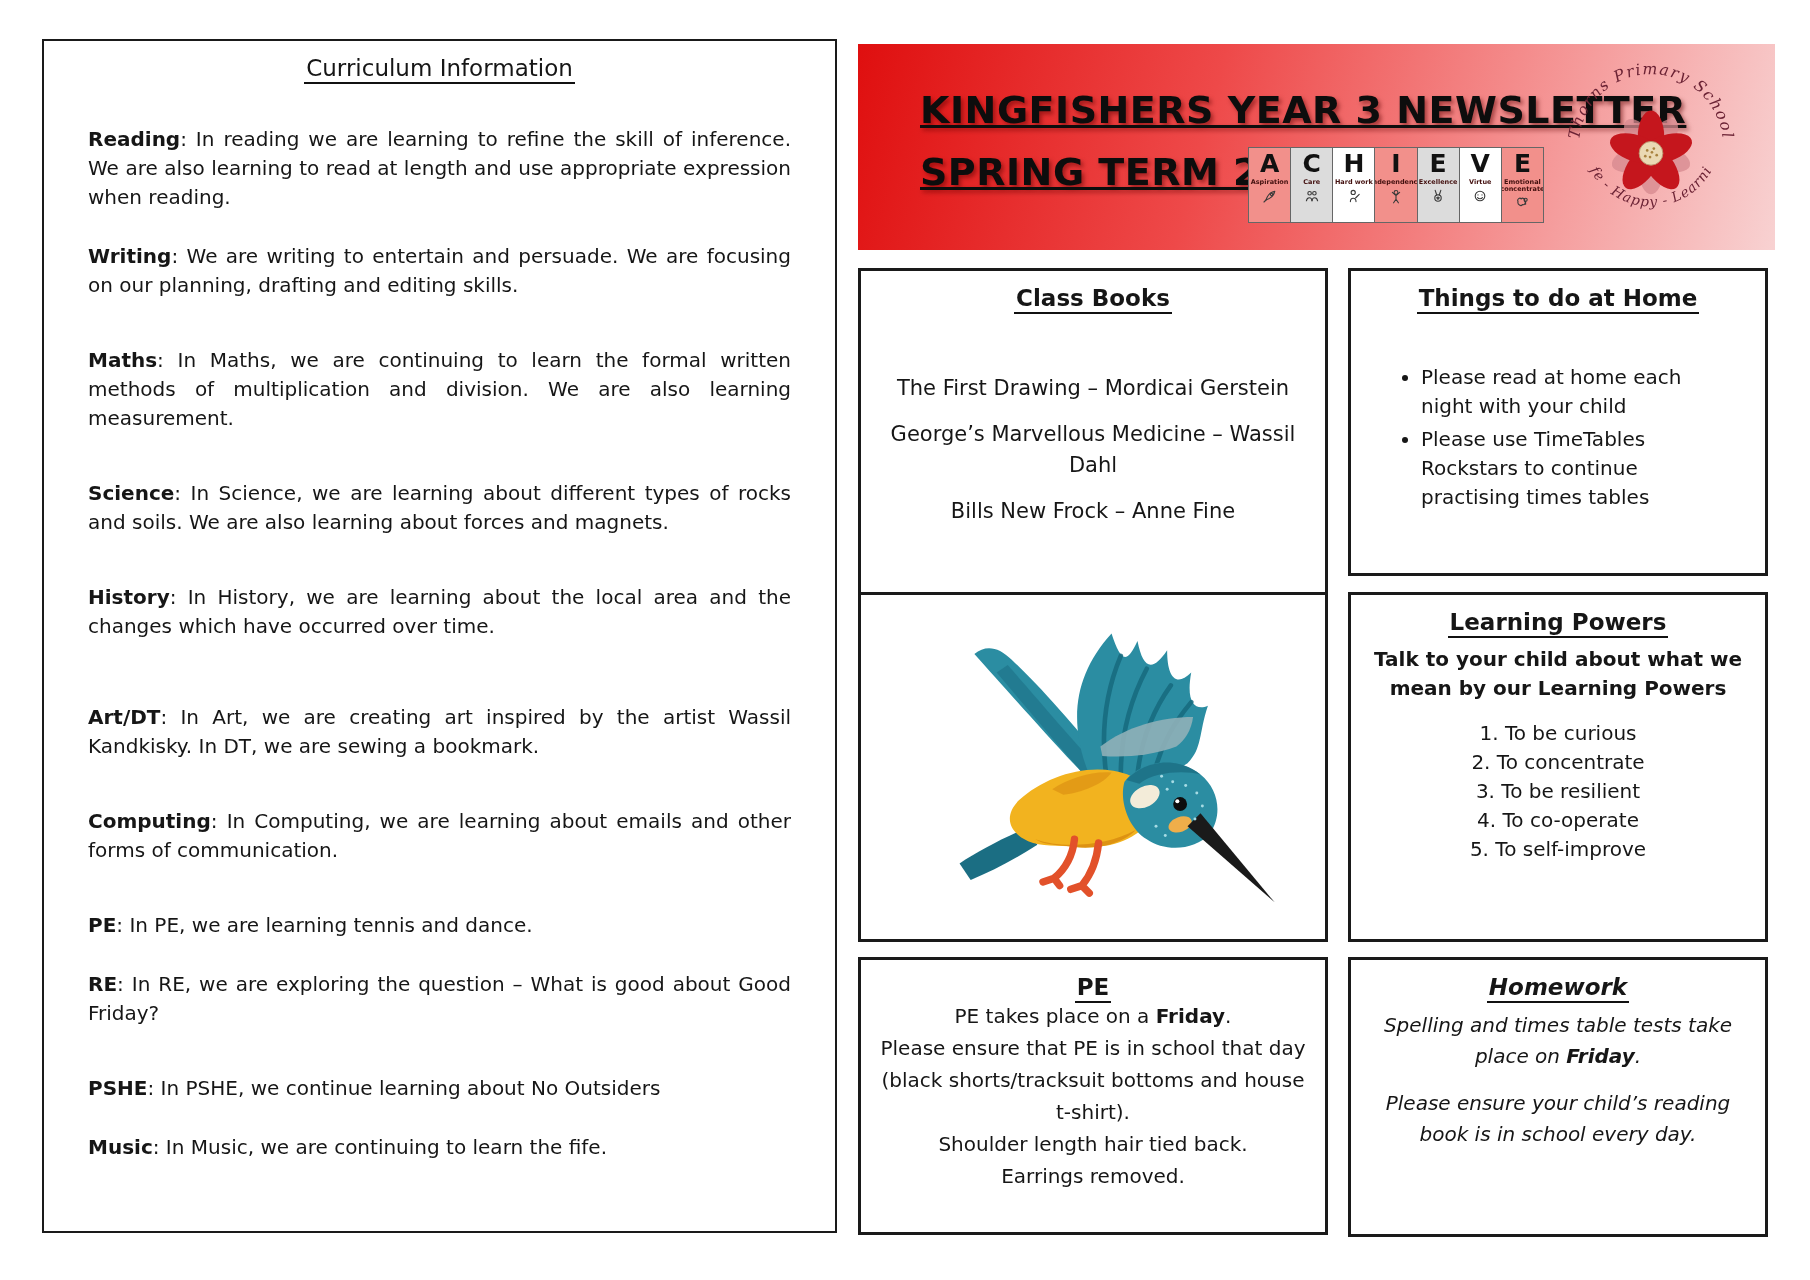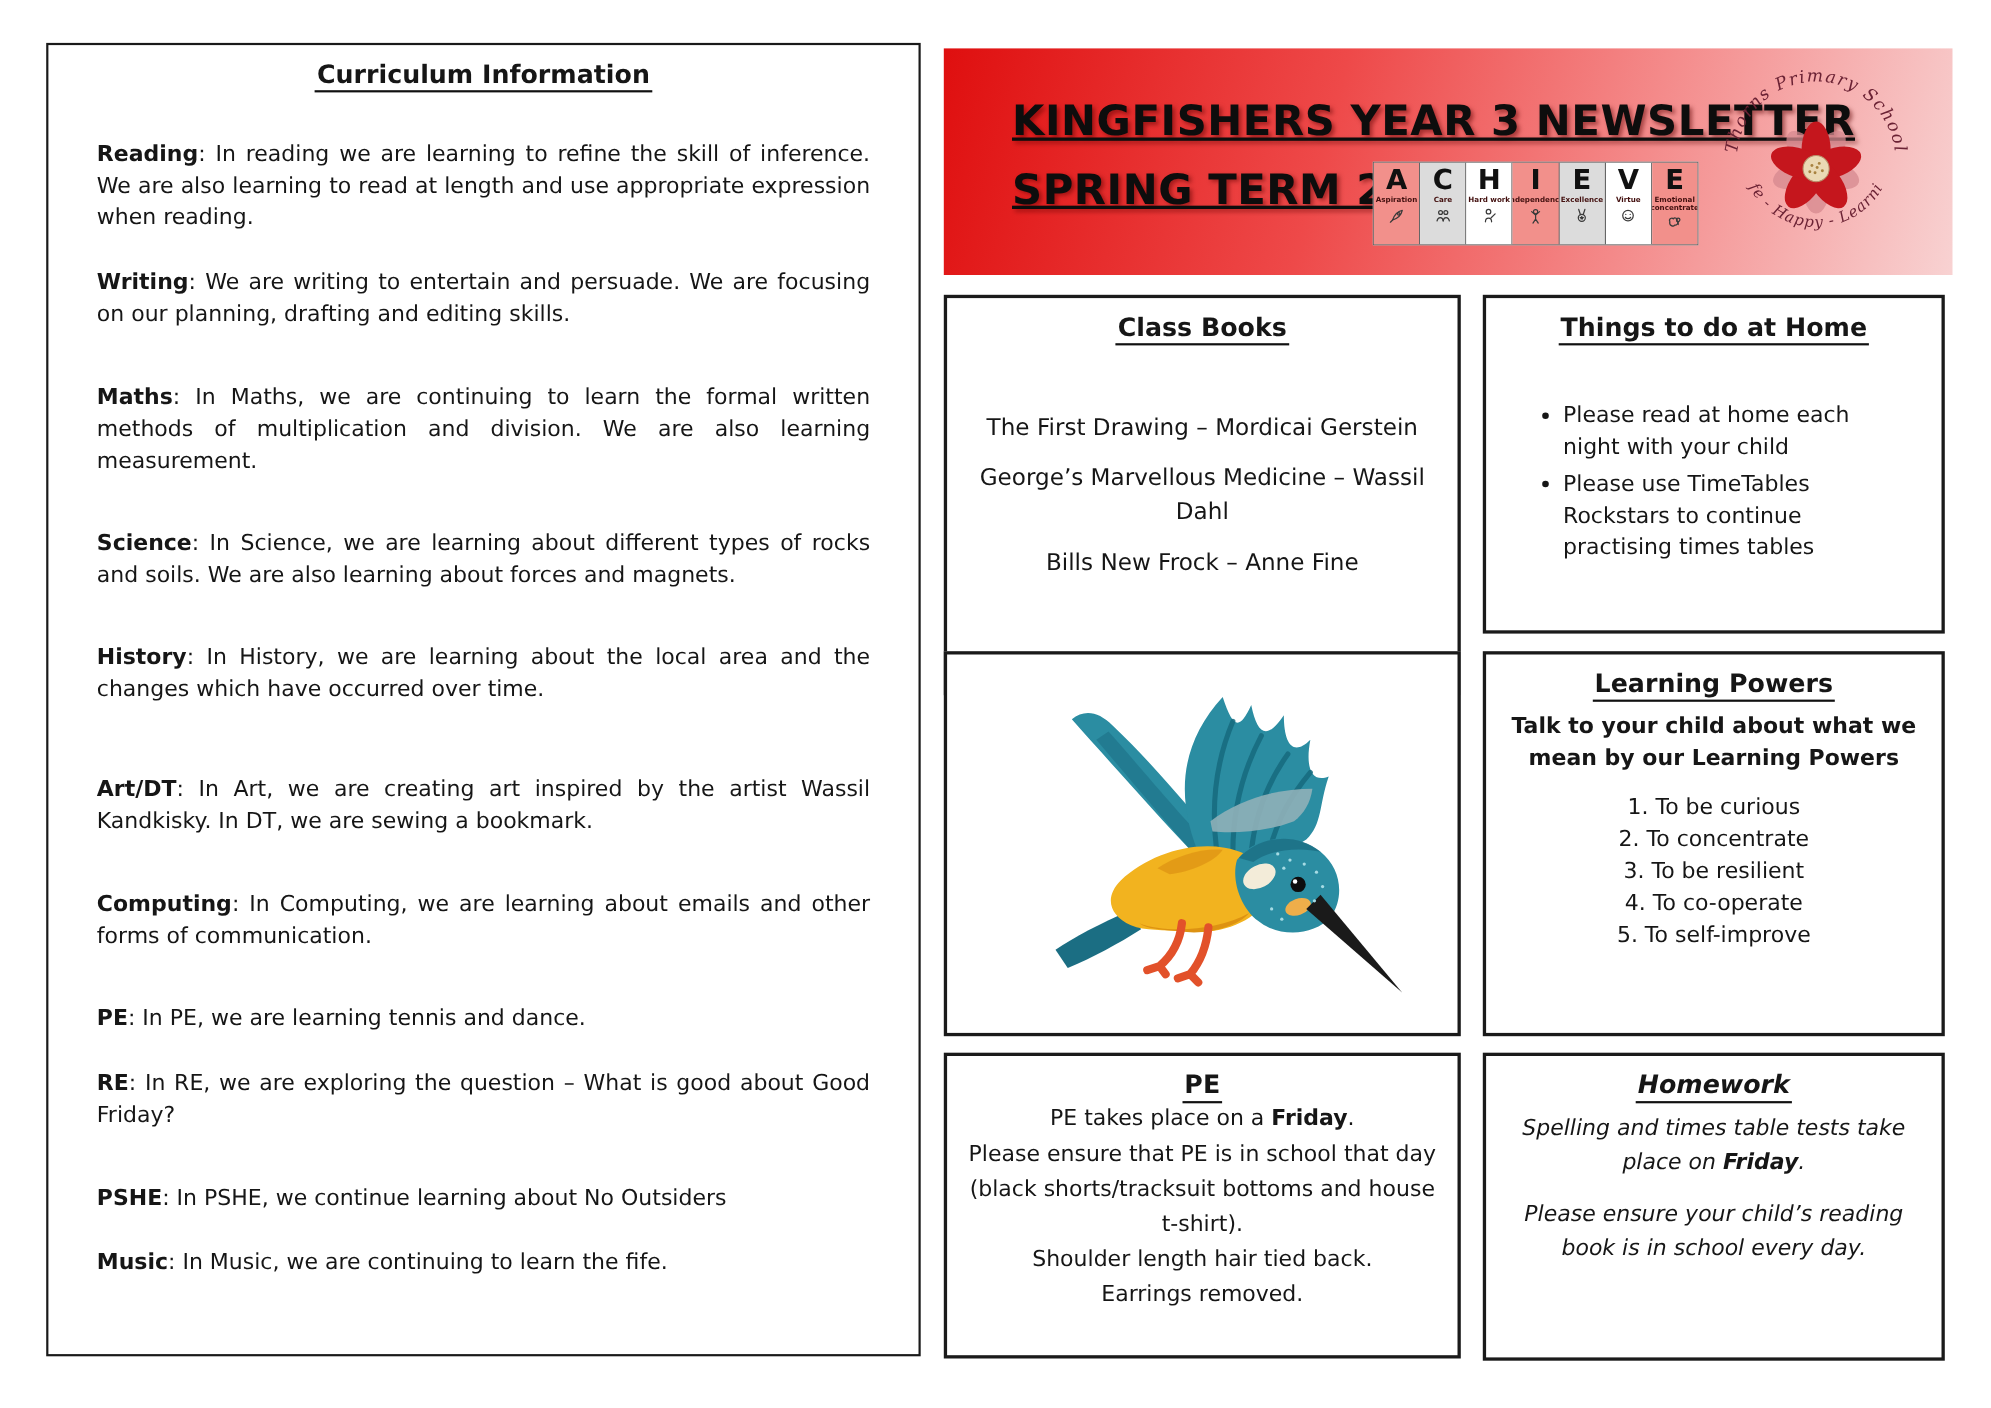--- a/index.html
+++ b/index.html
@@ -4,21 +4,21 @@
 <style>
   html,body{margin:0;padding:0;}
   body{
     width:1810px;height:1280px;position:relative;background:#ffffff;
     font-family:"DejaVu Sans", sans-serif;color:#161616;overflow:hidden;
   }
   .abs{position:absolute;box-sizing:border-box;}
   
   #left-panel{left:42px;top:39px;width:795px;height:1194px;border:2.5px solid #1a1a1a;
     background:#fff;padding:12px 28px;}
-  .panel-title{text-align:center;font-size:23px;font-weight:bold;margin:2px 0 44px;}
+  .panel-title{text-align:center;font-size:23px;font-weight:normal;margin:2px 0 44px;}
   .panel-title span{border-bottom:2.5px solid #111;padding:0 2px 1px;}
   p.cur{font-size:20px;line-height:29px;margin:0 16px 46px;text-align:justify;}
   p.cur.mb-sm{margin-bottom:30px;}
   p.cur.mb-lg{margin-bottom:62px;}
   p.cur b{font-weight:bold;}
   
   #banner{left:858px;top:44px;width:917px;height:206px;
     background:linear-gradient(105deg,#df0f0f 0%,#ee4949 38%,#f48a8a 68%,#f8d2d2 100%);}
   .banner-line{position:absolute;left:62px;font-size:38px;font-weight:bold;color:#0d0d0d;
     letter-spacing:.5px;text-shadow:2.5px 2.5px 4px rgba(90,0,0,.5);white-space:nowrap;text-decoration:underline;}

